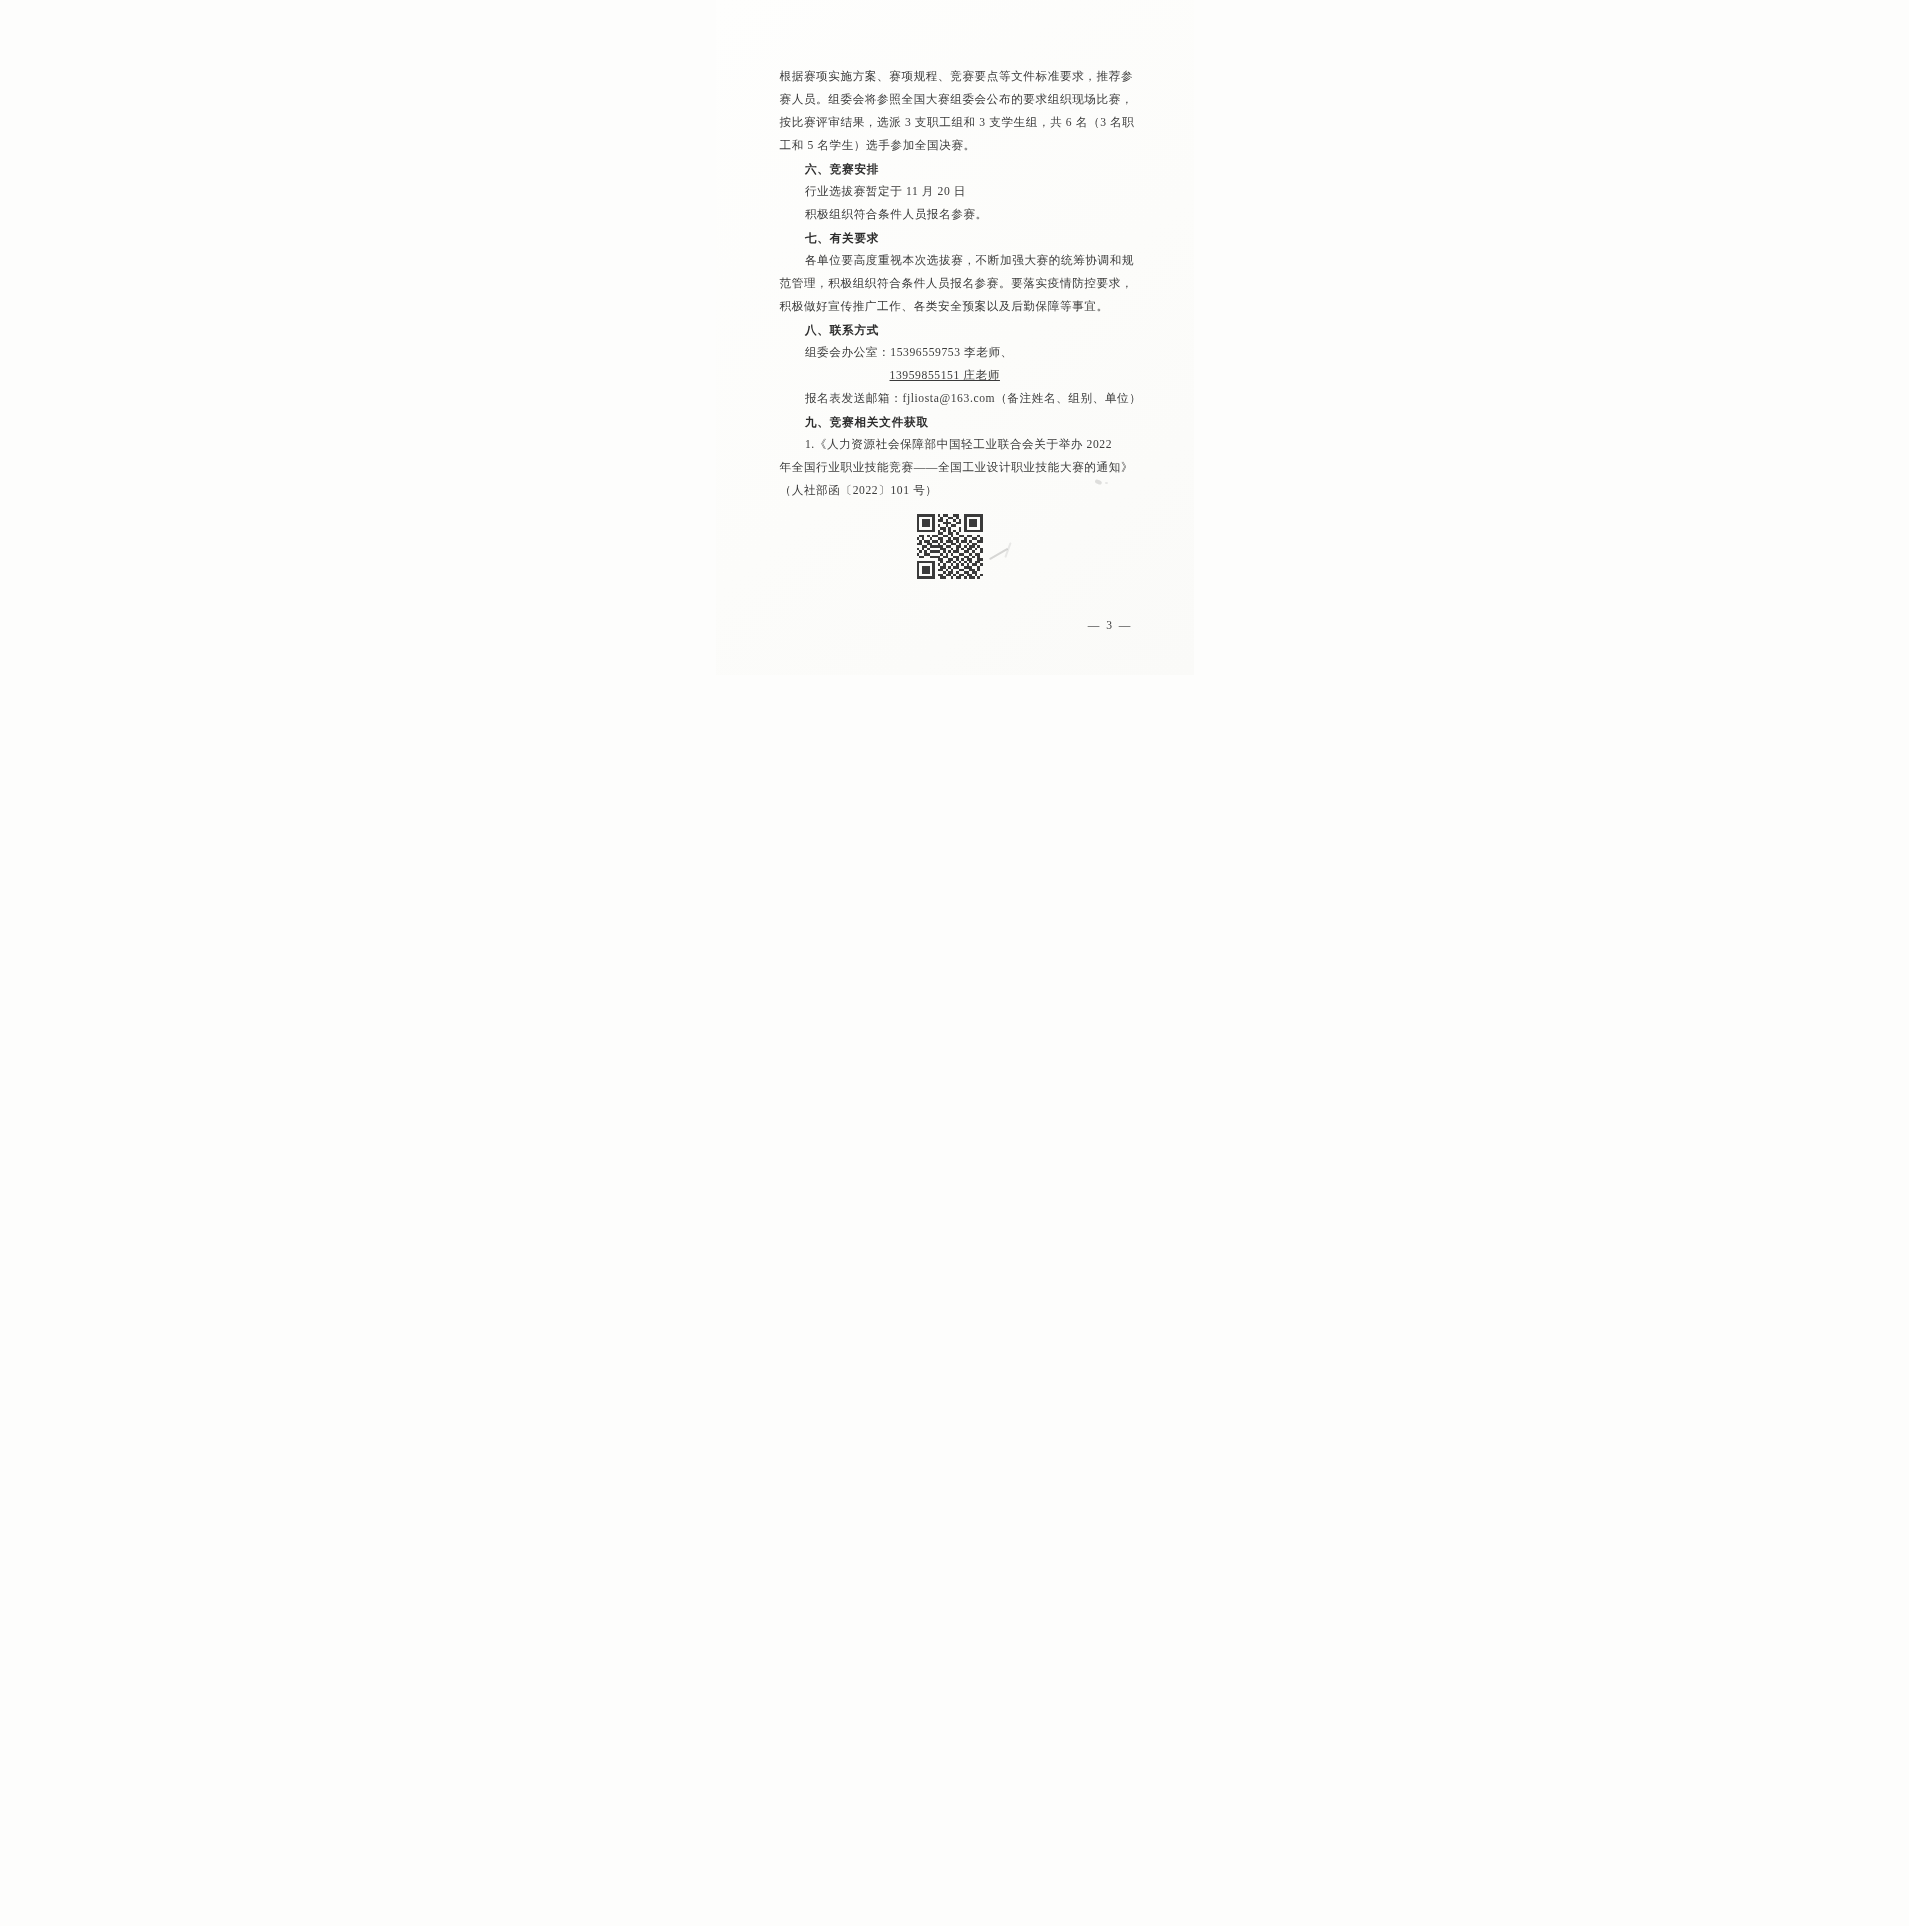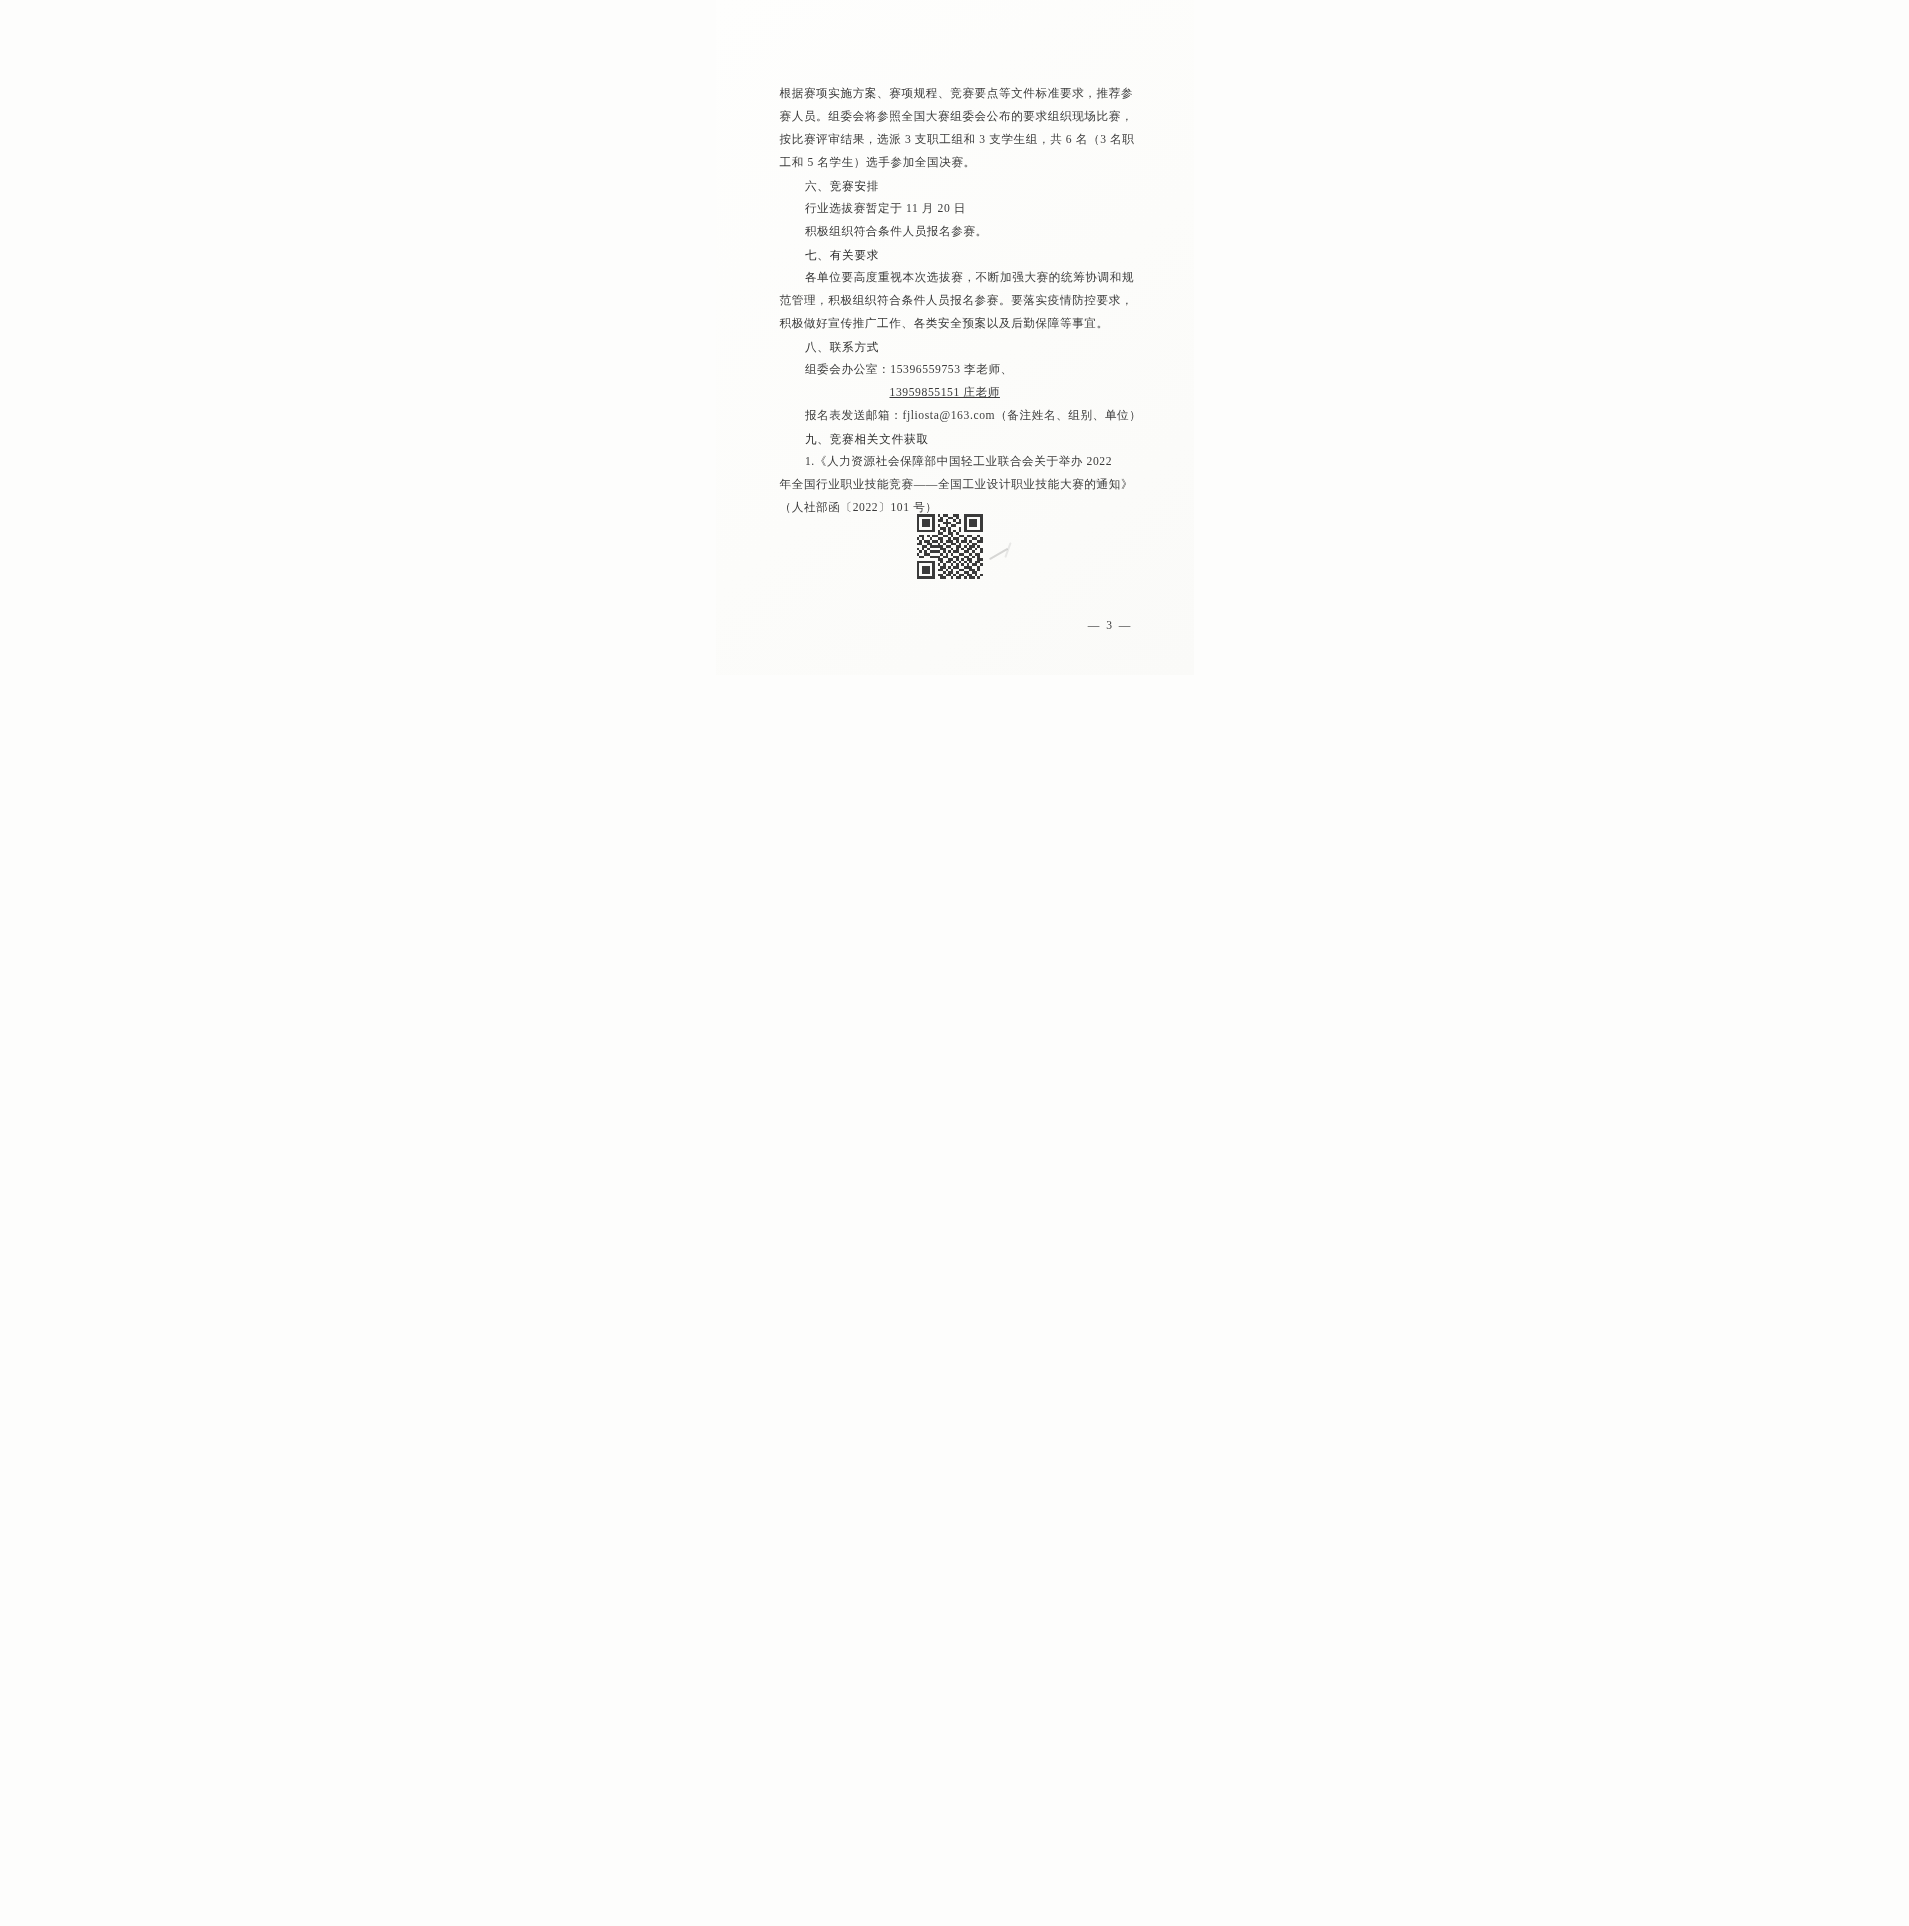--- a/index.html
+++ b/index.html
@@ -13,36 +13,36 @@
     height: 675px;
     margin: 0 auto;
     background: linear-gradient(140deg, #fefefd 0%, #fcfcfa 55%, #fafaf8 100%);
     overflow: hidden;
     font-family: "Liberation Serif", "DejaVu Serif", serif;
     color: #3b3b3b;
   }
   .text-block {
     position: absolute;
     left: 64px;
-    top: 82px;
+    top: 65px;
     width: 354px;
   }
   .ln {
     height: 23px;
     line-height: 23px;
     font-size: 11.6px;
     letter-spacing: 0.6px;
     white-space: nowrap;
     margin: 0;
   }
   .indent2 { padding-left: 25.4px; }
   .hang-phone { padding-left: 110px; text-decoration: underline; }
   .heading {
     font-family: "Liberation Sans", "DejaVu Sans", sans-serif;
-    font-weight: 400;
+    font-weight: 700;
     font-size: 11.6px;
     letter-spacing: 0.8px;
     color: #2d2d2d;
   }
   .qr {
     position: absolute;
     left: 201px;
     top: 514px;
     width: 66px;
     height: 65px;

